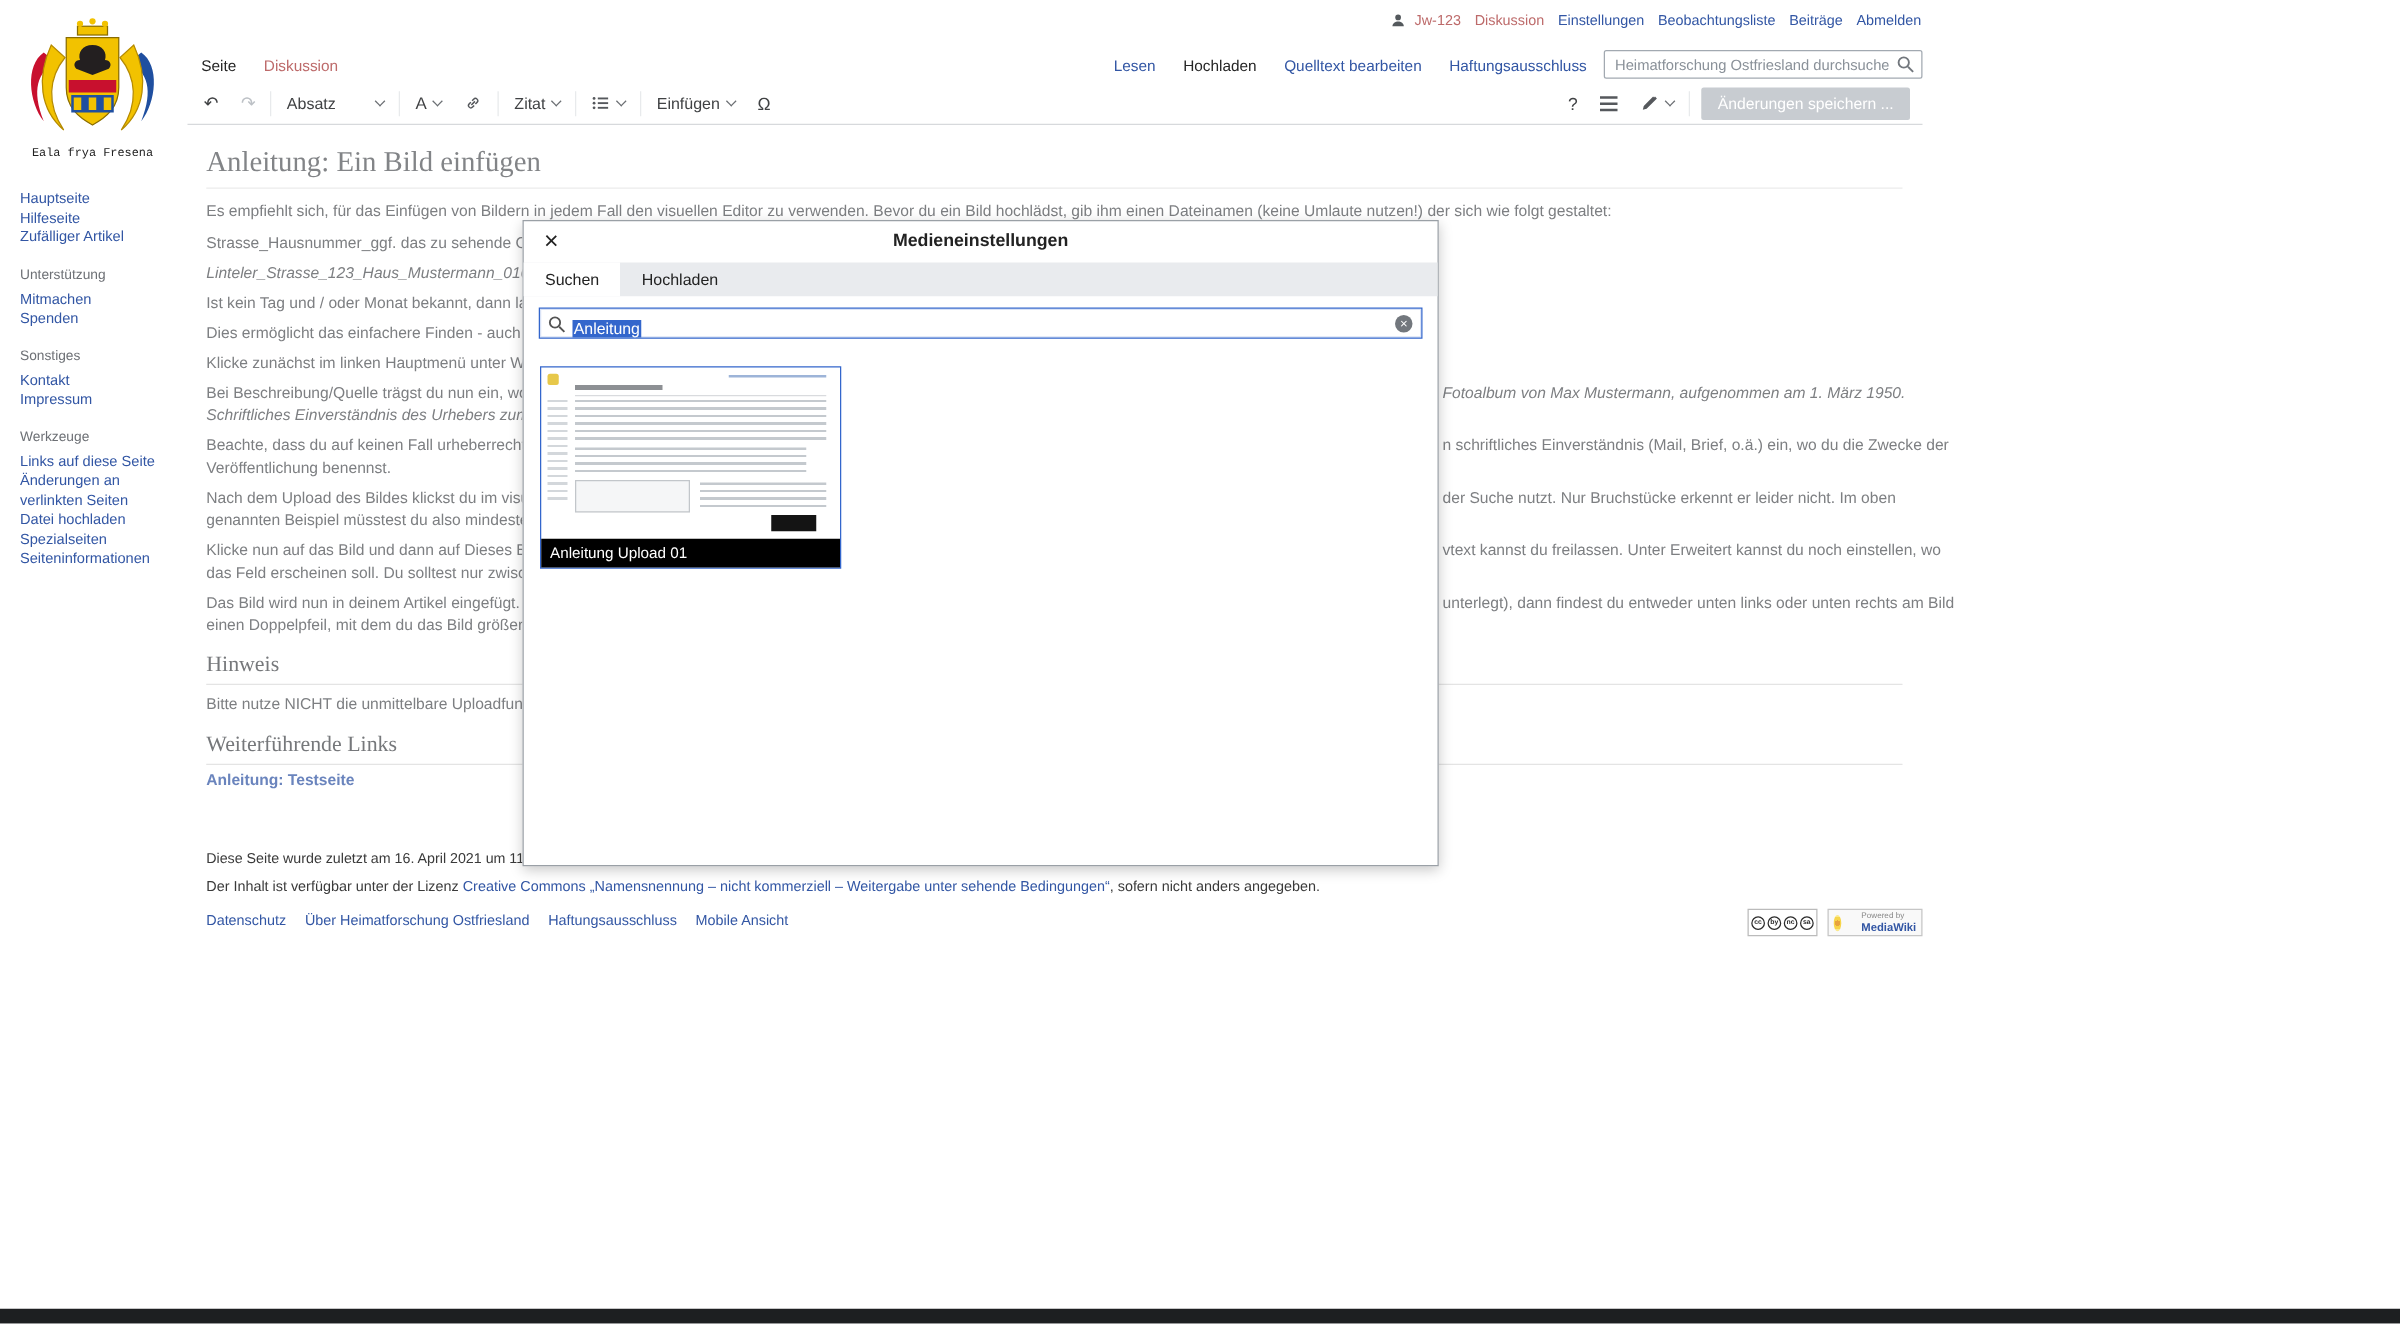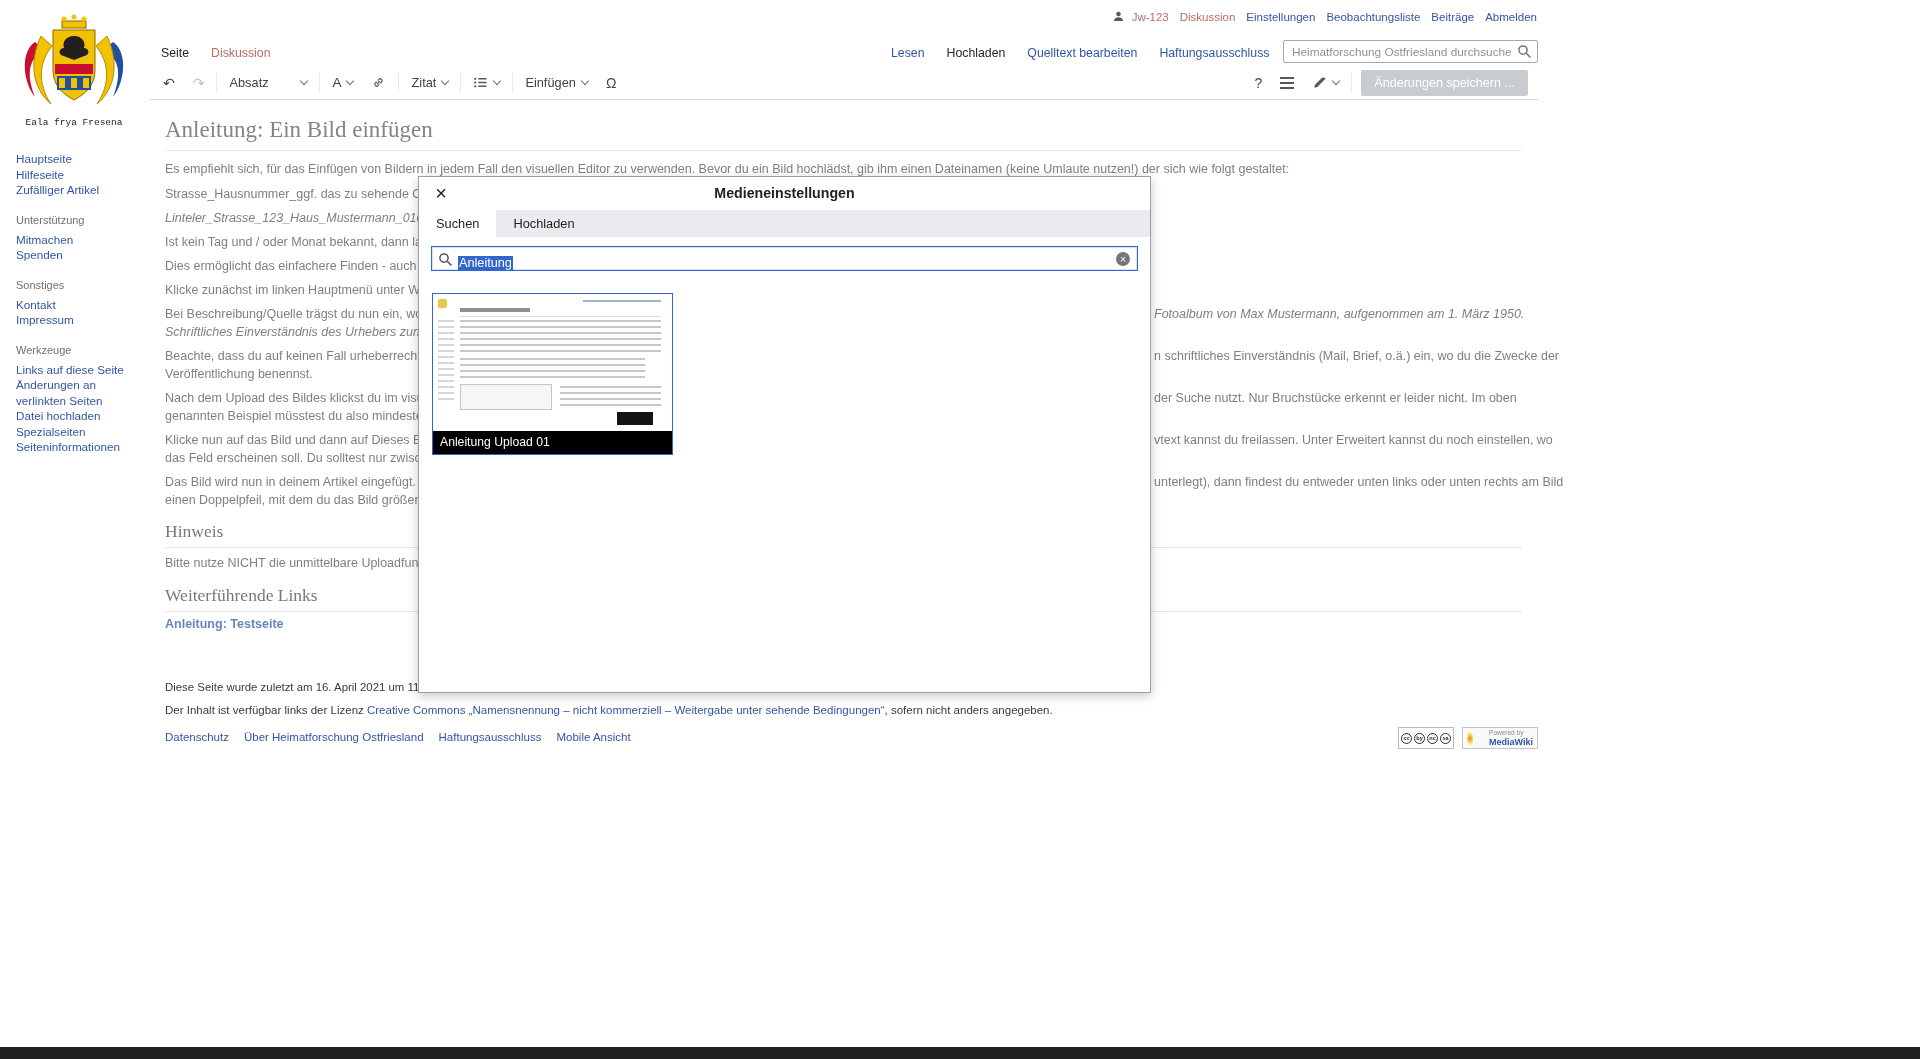--- a/index.html
+++ b/index.html
@@ -313,21 +313,21 @@
         <div class="line left" style="top: 555px;">Bitte nutze NICHT die unmittelbare Uploadfunktion</div>
         <div class="h2" style="top: 521px;">Hinweis</div>
         <div class="h2" style="top: 585px;">Weiterführende Links</div>
       </div>
     <a class="seealso">Anleitung: Testseite</a>
   </div>
 
   <div class="footer">
     <div class="f1">Diese Seite wurde zuletzt am 16. April 2021 um 11:14 Uhr b</div>
     <div class="f2">
-      <span>Der Inhalt ist verfügbar links der Lizenz </span><a>Creative Commons „Namensnennung – nicht kommerziell – Weitergabe unter sehende Bedingungen“</a><span>, sofern nicht anders angegeben.</span>
+      <span>Der Inhalt ist verfügbar unter der Lizenz </span><a>Creative Commons „Namensnennung – nicht kommerziell – Weitergabe unter sehende Bedingungen“</a><span>, sofern nicht anders angegeben.</span>
     </div>
     <div class="f-links" id="footerLinks">
         <a>Datenschutz</a>
         <a>Über Heimatforschung Ostfriesland</a>
         <a>Haftungsausschluss</a>
         <a>Mobile Ansicht</a>
       </div>
     <div class="cc-badge">
       <span class="cc-circle">cc</span>
       <span class="cc-circle">by</span>

